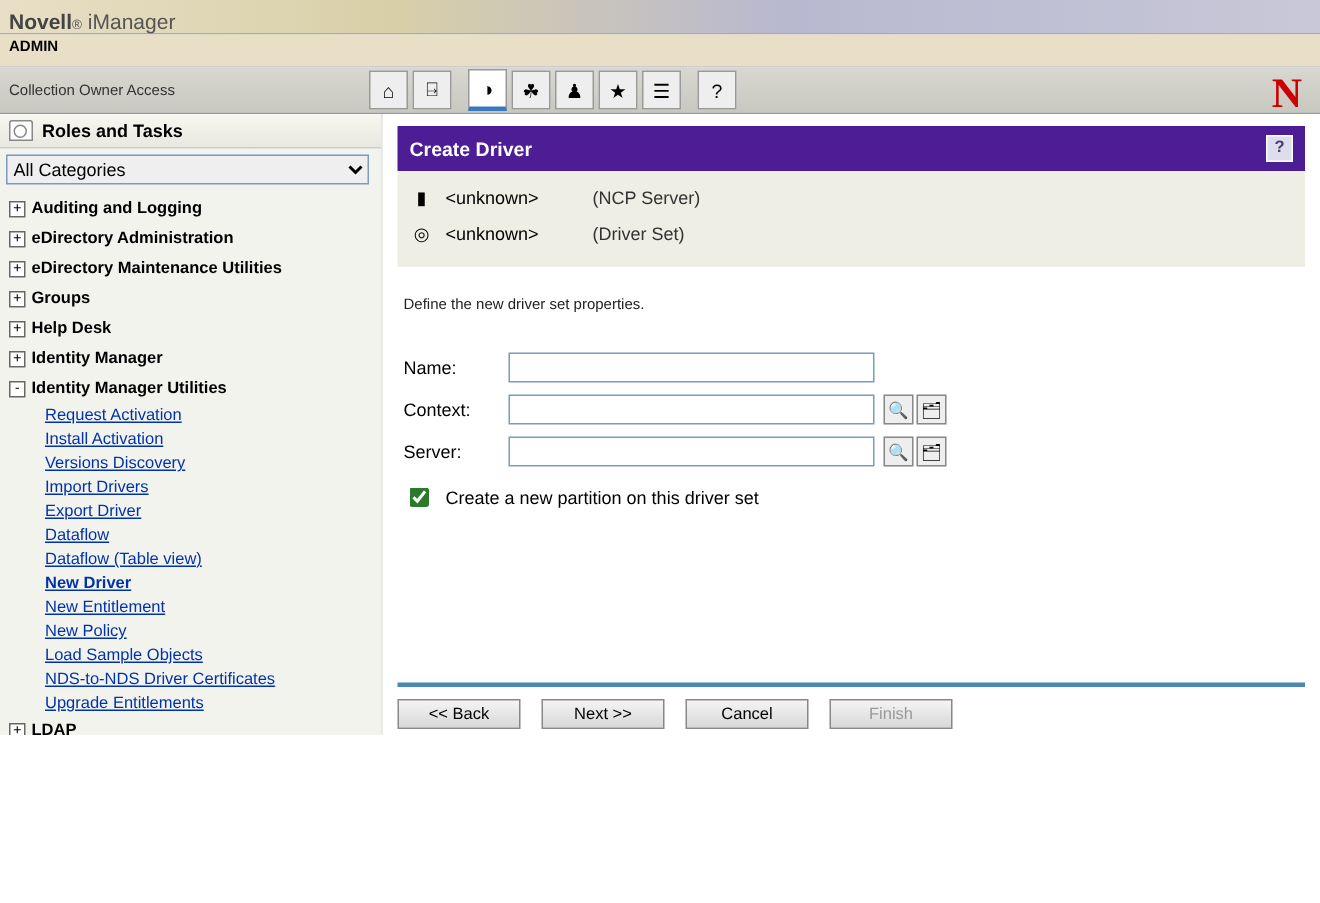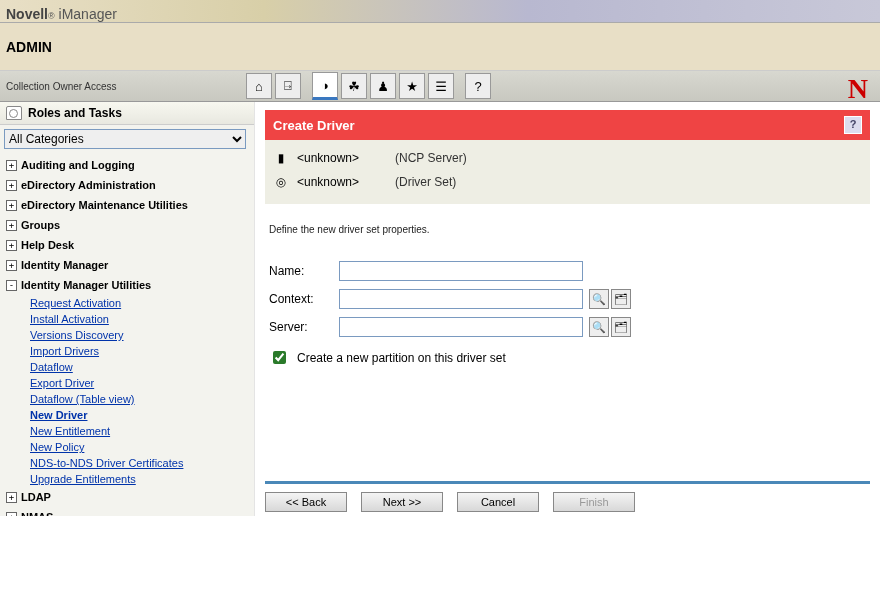--- a/index.html
+++ b/index.html
@@ -1,39 +1,39 @@
 <!DOCTYPE html>
 <html><head>
 <meta charset="utf-8">
 <style>
 html,body{margin:0;padding:0;font-family:Tahoma,Arial,sans-serif;font-size:11px;color:#000;background:#fff;width:880px;height:602px;overflow:hidden}
 .top-banner{height:22px;background:linear-gradient(90deg,#e8dfc6 0%,#d8cfa8 30%,#b8b8d0 60%,#c8c8d8 100%);border-bottom:1px solid #aaa;padding-left:6px;display:flex;align-items:flex-end}
 .top-banner .title{font-size:14px;color:#555;font-weight:normal}
 .top-banner .title b{color:#444}
-.admin-bar{height:15px;padding:16px 6px;background:#e8dfc6;border-bottom:1px solid #ccc;font-weight:bold;font-size:14px}
+.admin-bar{height:15px;padding:3px 6px;background:#e8dfc6;border-bottom:1px solid #ccc;font-weight:bold;font-size:10px}
 .tool-strip{height:30px;background:linear-gradient(#d8d8d0,#c8c8c0);border-bottom:1px solid #999;display:flex;align-items:center;position:relative}
 .tool-strip .access{font-size:10px;color:#333;padding-left:6px;width:240px}
 .tool-strip .icons{display:flex;gap:0;align-items:center}
 .tool-btn{width:24px;height:24px;border:1px solid #999;background:#eee;margin-right:3px;display:flex;align-items:center;justify-content:center;font-size:13px;cursor:pointer}
 .tool-btn.active{border-bottom:3px solid #3a78c0;background:#fff}
 .n-logo{position:absolute;right:12px;top:2px;font-family:'Times New Roman',serif;font-size:28px;font-weight:bold;color:#c00}
 .body-row{display:flex;height:414px}
 .sidebar{width:254px;background:#f3f3ee;border-right:1px solid #e4e4e4;overflow:hidden}
 .side-head{height:22px;background:linear-gradient(#f8f8f0,#e8e8e0);border-bottom:1px solid #ccc;display:flex;align-items:center;padding-left:6px;font-weight:bold;font-size:12px;gap:6px}
 .side-head .ico{width:14px;height:12px;background:#fff;border:1px solid #888;border-radius:2px 2px 0 0;display:inline-block;position:relative}
 .side-head .ico::after{content:"";position:absolute;top:2px;left:2px;width:7px;height:7px;border:1px solid #888;border-radius:50%}
 .cat-select{margin:4px;width:242px;height:20px;font-size:12px;border:1px solid #7a9ac0}
 .tree{padding:2px 0;overflow-y:auto;height:460px}
 .tree-item{padding:4px 6px;font-size:11px;font-weight:bold;cursor:pointer;display:flex;align-items:center;gap:4px}
 .tree-item .tw{width:9px;height:9px;border:1px solid #666;background:#fff;font-size:9px;line-height:8px;text-align:center;font-weight:normal;font-family:monospace}
 .tree-sub{padding-left:30px}
 .tree-sub a{display:block;color:#0033aa;text-decoration:underline;font-size:11px;padding:2px 0;cursor:pointer}
 .tree-sub a.sel{font-weight:bold}
 .main{flex:1;padding:8px 10px 0 10px;position:relative}
-.panel-title{background:#ef4444;color:#fff;font-weight:bold;font-size:13px;padding:6px 8px;display:flex;justify-content:space-between;align-items:center}
+.panel-title{background:#4c1d95;color:#fff;font-weight:bold;font-size:13px;padding:6px 8px;display:flex;justify-content:space-between;align-items:center}
 .panel-title .help{width:16px;height:16px;border:1px solid #fff;background:#dde;color:#446;font-size:11px;text-align:center;line-height:14px;cursor:pointer}
 .info-box{background:#eeeee4;padding:6px 8px 10px 8px}
 .info-row{display:flex;align-items:center;gap:8px;padding:4px 0;font-size:12px}
 .info-row .ico{width:16px;height:16px;display:inline-flex;align-items:center;justify-content:center;font-size:12px}
 .info-row .nm{width:90px}
 .info-row .typ{color:#333}
 .content{padding:20px 4px 0 4px}
 .lead{font-size:10px;color:#222;margin-bottom:26px}
 .frow{display:flex;align-items:center;margin-bottom:8px}
 .frow label{width:70px;font-size:12px}
@@ -109,26 +109,27 @@
         </div>
         <div class="tree-item">
           <span class="tw">-</span>
           <span>Identity Manager Utilities</span>
         </div>
         <div class="tree-sub">
           <a>Request Activation</a>
           <a>Install Activation</a>
           <a>Versions Discovery</a>
           <a>Import Drivers</a>
+          <a>Export Driver</a>
           <a>Dataflow</a>
-          <a>Export Driver</a>
           <a>Dataflow (Table view)</a>
           <a class="sel">New Driver</a>
           <a>New Entitlement</a>
           <a>New Policy</a>
+          <a>Load Sample Objects</a>
           <a>NDS-to-NDS Driver Certificates</a>
           <a>Upgrade Entitlements</a>
         </div>
         <div class="tree-item">
           <span class="tw">+</span>
           <span>LDAP</span>
         </div>
         <div class="tree-item">
           <span class="tw">+</span>
           <span>NMAS</span>

